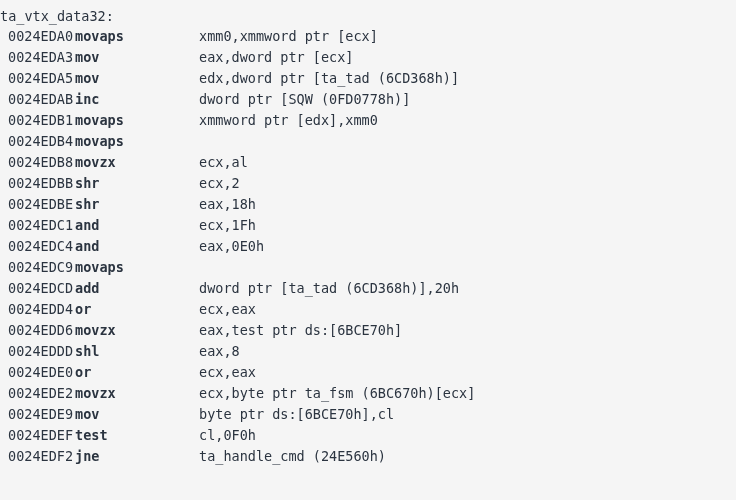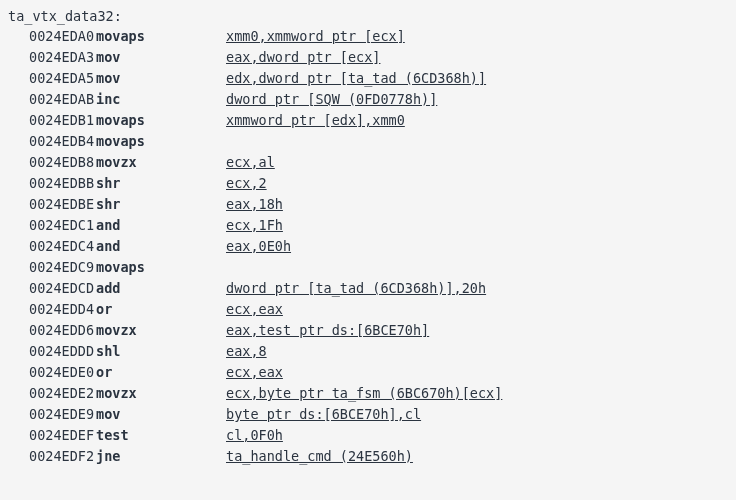--- a/index.html
+++ b/index.html
@@ -24,25 +24,24 @@
     box-sizing: border-box;
   }
 
   .code-line {
     height: 21px;
     line-height: 21px;
     white-space: pre;
     font-size: 13.5px;
     color: #2b3440;
     letter-spacing: 0px;
-    margin-left: 21px;
   }
 
   .label-line {
-    padding-left: 8px;
+    padding-left: 0;
     height: 21px;
     line-height: 21px;
     margin-top: 5px;
   }
 
   .label-text {
     font-size: 13.5px;
     color: #2b3440;
     white-space: pre;
   }
@@ -63,24 +62,23 @@
   .col-mnemonic {
     position: absolute;
     left: 75px;
     top: 0;
     white-space: pre;
     font-weight: bold;
   }
 
   .col-operands {
     position: absolute;
-    left: 205px;
+    left: 199px;
     top: 0;
     white-space: pre;
-    text-decoration: underline;
   }
 </style>
 </head>
 <body>
 
 <div id="disassembly-view">
 
   <div class="label-line">
     <span class="label-text">ta_vtx_data32:</span>
   </div>

